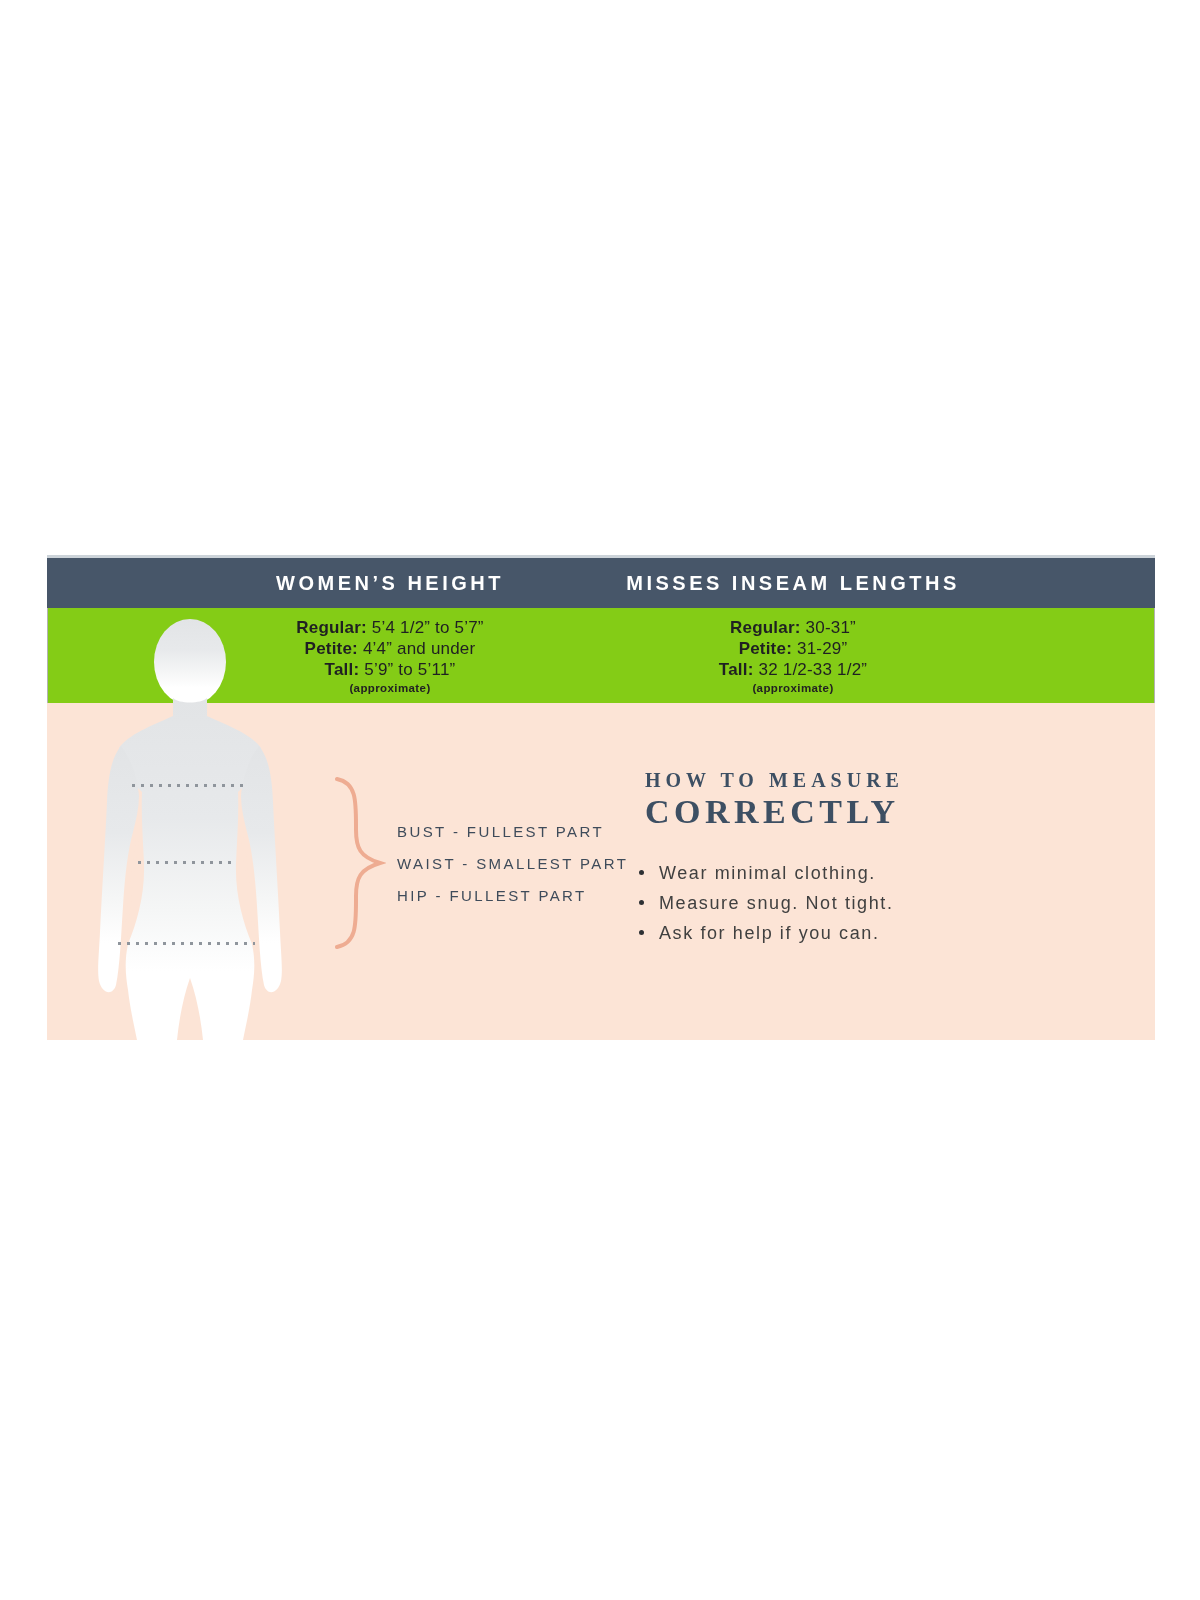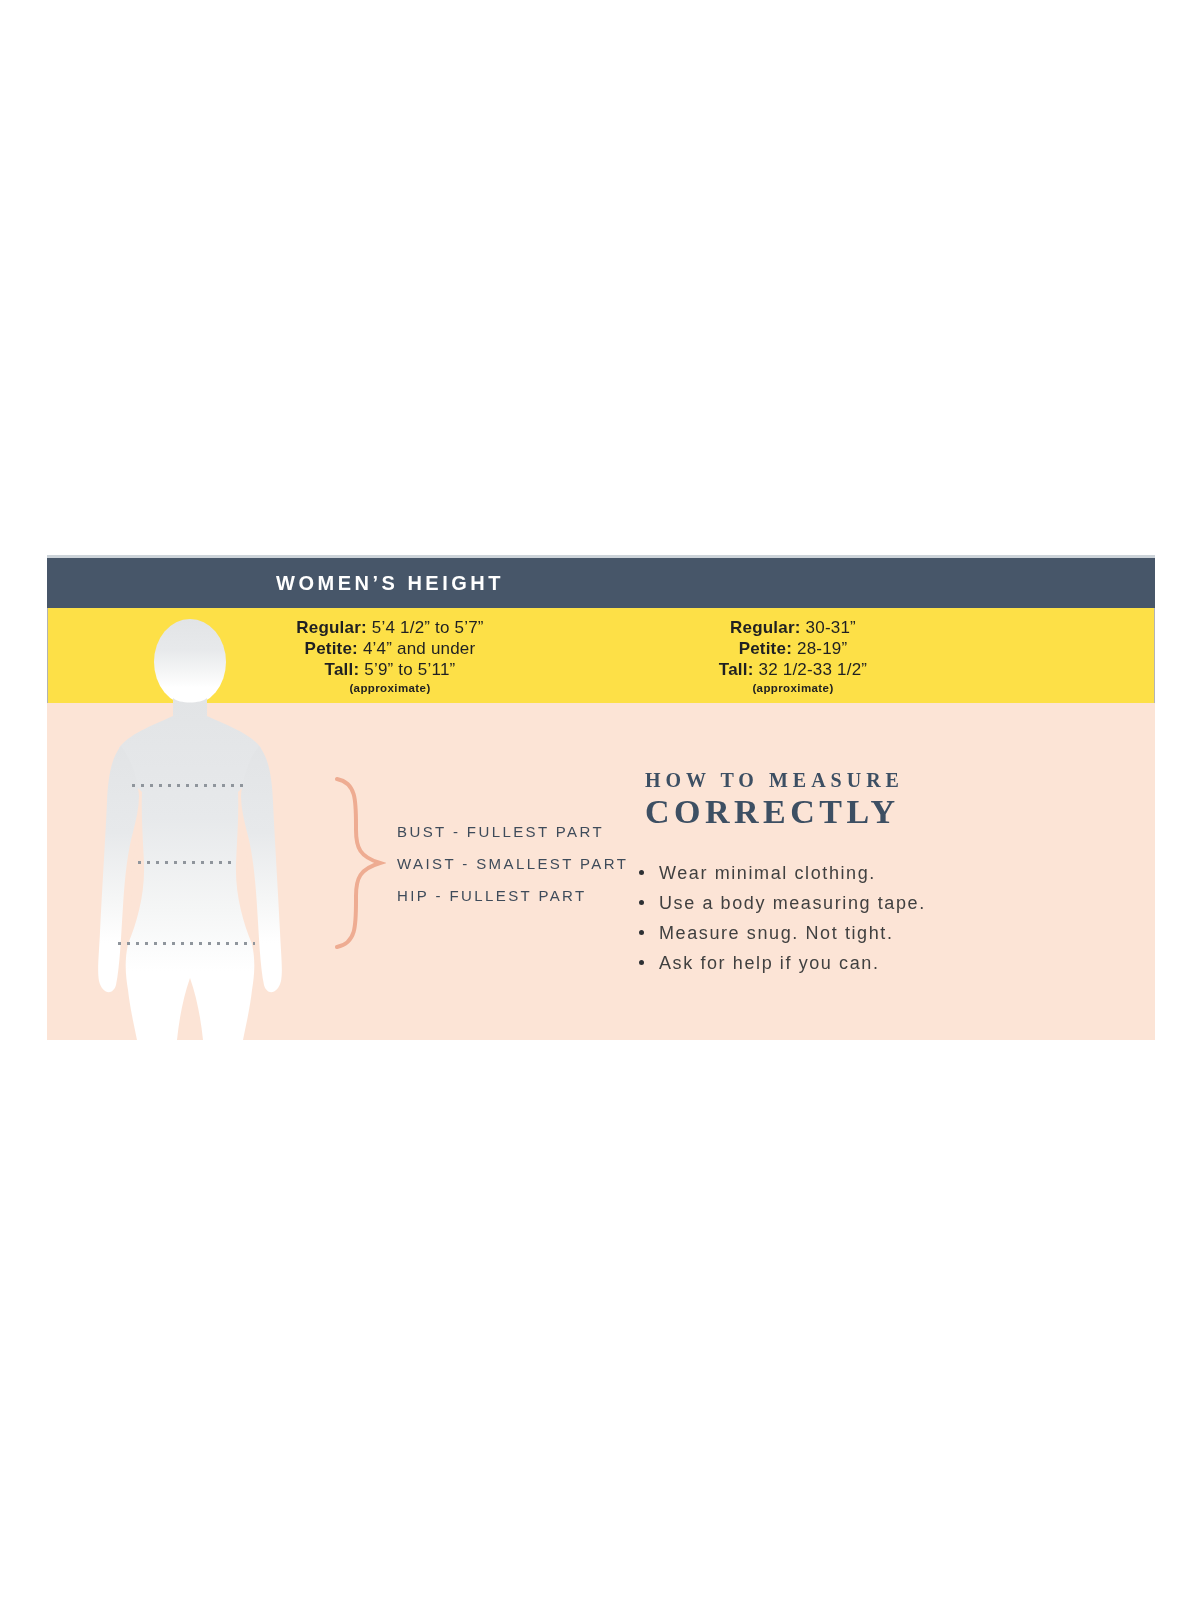--- a/index.html
+++ b/index.html
@@ -17,21 +17,21 @@
   }
   .bar-title{
     position:absolute;top:0;height:50px;line-height:50px;text-align:center;
     color:#ffffff;font-weight:bold;font-size:20px;letter-spacing:3.5px;white-space:nowrap;
   }
   .bt-left{left:143px;width:400px;}
   .bt-right{left:546px;width:400px;}
 
   
   .white-row{
-    position:absolute;left:0;top:53px;width:1106px;height:95px;background:#fde047;
+    position:absolute;left:0;top:53px;width:1106px;height:95px;background:#84cc16;
     border-left:1px solid #b3b3b3;border-right:1px solid #b3b3b3;
   }
   .col{
     position:absolute;top:9px;width:500px;text-align:center;
     font-size:17px;line-height:21px;color:#1f2022;letter-spacing:0.2px;white-space:nowrap;
   }
   .col-left{left:92px;}
   .col-right{left:495px;text-align:center;}
   .col .lbl{font-weight:bold;}
   .col .val{margin-left:5px;}
@@ -78,32 +78,33 @@
     background:#2d3034;vertical-align:middle;margin-right:15px;margin-bottom:3px;
   }
 </style>
 </head>
 <body>
 
 <div class="sheet">
 
   <div class="bar">
     <div class="bar-title bt-left">WOMEN’S HEIGHT</div>
+    <div class="bar-title bt-right">MISSES INSEAM LENGTHS</div>
   </div>
 
   <div class="white-row">
     <div class="col col-left">
       <div><span class="lbl">Regular:</span><span class="val">5’4 1/2” to 5’7”</span></div>
       <div><span class="lbl">Petite:</span><span class="val">4’4” and under</span></div>
       <div><span class="lbl">Tall:</span><span class="val">5’9” to 5’11”</span></div>
       <div class="footnote">(approximate)</div>
     </div>
     <div class="col col-right">
       <div><span class="lbl">Regular:</span><span class="val">30-31”</span></div>
-      <div><span class="lbl">Petite:</span><span class="val">28-19”</span></div>
+      <div><span class="lbl">Petite:</span><span class="val">31-29”</span></div>
       <div><span class="lbl">Tall:</span><span class="val">32 1/2-33 1/2”</span></div>
       <div class="footnote">(approximate)</div>
     </div>
   </div>
 
   <div class="pink-row"></div>
 
   <svg class="figure" viewBox="0 0 190 430" aria-hidden="true">
     <defs>
       <linearGradient id="bodyGrad" x1="0" y1="0" x2="0" y2="1">
@@ -170,18 +171,17 @@
     <div class="mlabel">HIP - FULLEST PART</div>
   </div>
 
   <div class="howto">
     <div class="howto-l1">HOW TO MEASURE</div>
     <div class="howto-l2">CORRECTLY</div>
   </div>
 
   <ul class="tips">
     <li><span class="bdot"></span><span>Wear minimal clothing.</span></li>
-    <li><span class="bdot"></span><span>Use a body measuring tape.</span></li>
     <li><span class="bdot"></span><span>Measure snug. Not tight.</span></li>
     <li><span class="bdot"></span><span>Ask for help if you can.</span></li>
   </ul>
 
 </div>
 
 </body></html>

